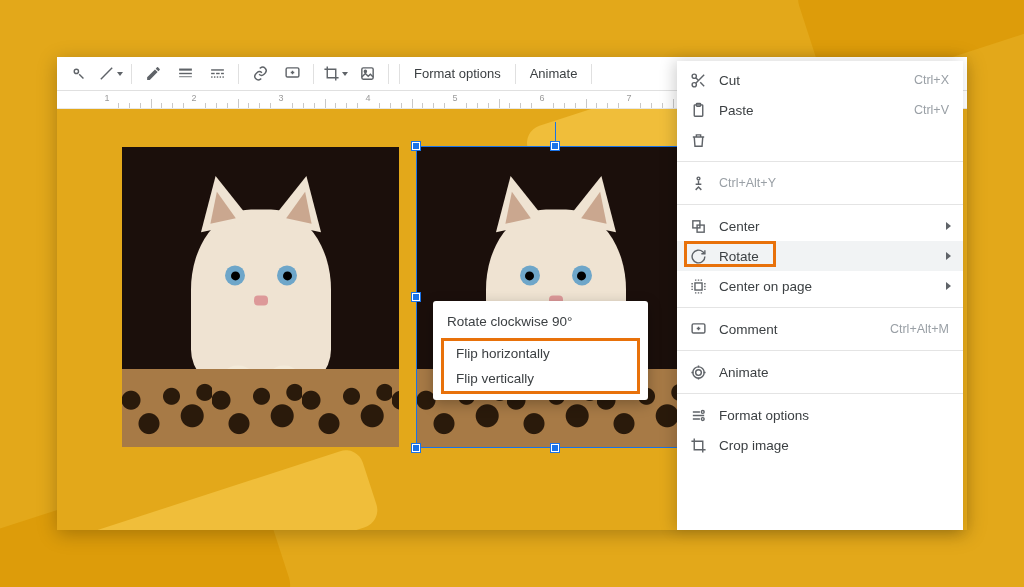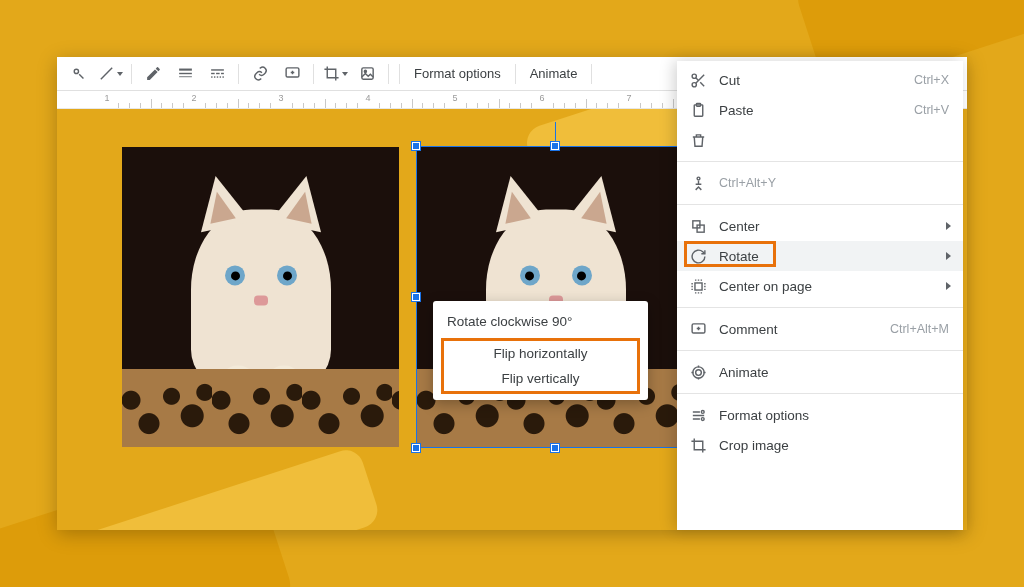--- a/index.html
+++ b/index.html
@@ -63,21 +63,21 @@
 
   
   .sel { position:absolute; border:1px solid #1a73e8; pointer-events:none; }
   .handle { position:absolute; width:8px; height:8px; background:#1a73e8; border:1px solid #fff; box-shadow:0 0 0 1px #1a73e8; pointer-events:none; }
   .rot-line{position:absolute;width:1px;height:24px;background:#1a73e8;left:50%;top:-24px;}
 
   
   .submenu { position:absolute; left:376px; top:244px; width:215px; background:#fff; box-shadow:0 4px 14px rgba(0,0,0,.28); border-radius:3px; padding:6px 0; font-size:13.5px; color:#3c4043; z-index:5; }
   .submenu .mi { padding:7px 14px; }
   .submenu .hl { border:3px solid #e8710a; margin:2px 8px 0 8px; }
-  .submenu .hl .mi { padding:5px 12px;text-align:center; }
+  .submenu .hl .mi { padding:5px 12px; }
 
   
   .ctx { position:absolute; right:4px; top:4px; bottom:0; width:286px; background:#fff; box-shadow:-3px 0 14px rgba(0,0,0,.18); font-size:13.5px; color:#3c4043; z-index:4; overflow:hidden;}
   .ctx .grp { padding:4px 0; }
   .ctx .div { height:1px; background:#e4e4e4; margin:2px 0; }
   .ctx .row { display:flex; align-items:center; height:30px; padding:0 14px 0 12px; gap:12px; position:relative;}
   .ctx .row.hov { background:#f1f3f4; }
   .ctx .ico { width:18px; height:18px; flex:0 0 18px; color:#5f6368; display:flex; align-items:center; justify-content:center;}
   .ctx .ico svg{width:17px;height:17px;}
   .ctx .lbl { flex:1; }

